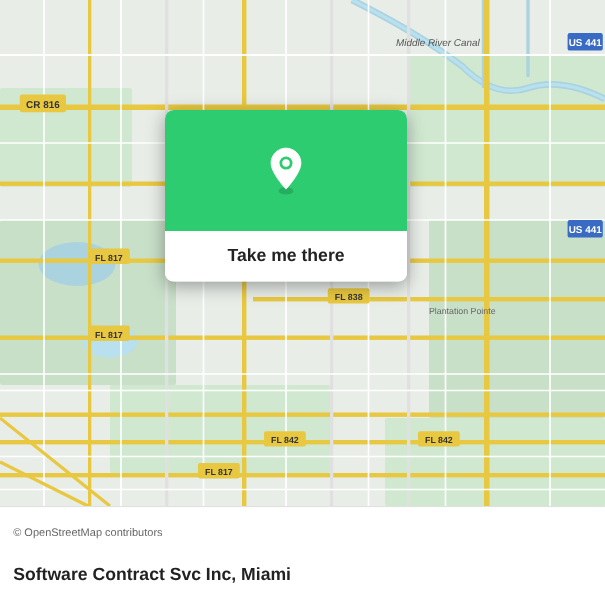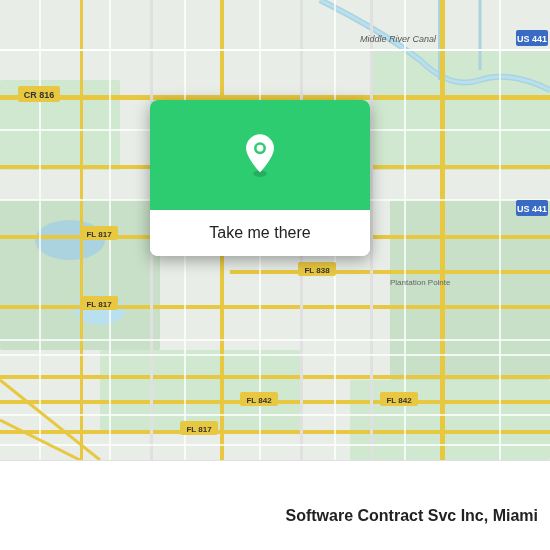--- a/index.html
+++ b/index.html
@@ -38,21 +38,21 @@
       width: 44px;
       height: 44px;
     }
 
     #popup-btn {
       display: block;
       width: 100%;
       padding: 14px 0;
       text-align: center;
       font-size: 16px;
-      font-weight: 400;
+      font-weight: 700;
       color: #222;
       background: white;
       border: none;
       cursor: pointer;
     }
 
     
     #footer {
       position: absolute;
       bottom: 0;
@@ -69,21 +69,21 @@
 
     #footer-copyright {
       font-size: 10px;
       color: #666;
       margin-bottom: 4px;
     }
 
     #footer-bottom {
       display: flex;
       align-items: center;
-      justify-content: flex-end;
+      justify-content: space-between;
       margin-top: 20px;
     }
 
     #footer-title {
       font-size: 16px;
       font-weight: 600;
       color: #222;
     }
 
     #moovit-logo {
@@ -217,16 +217,17 @@
         <path d="M22 2C13.16 2 6 9.16 6 18C6 29 22 46 22 46C22 46 38 29 38 18C38 9.16 30.84 2 22 2Z" fill="white" stroke="white" stroke-width="1"></path>
         <circle cx="22" cy="18" r="7" fill="#2ecc71"></circle>
         <circle cx="22" cy="18" r="4" fill="white"></circle>
       </svg>
     </div>
     <button id="popup-btn">Take me there</button>
   </div>
 </div>
 
 <div id="footer">
+  <div id="footer-copyright">© OpenStreetMap contributors</div>
   <div id="footer-bottom">
     <span id="footer-title">Software Contract Svc Inc, Miami</span>
   </div>
 </div>
 
 </body></html>

